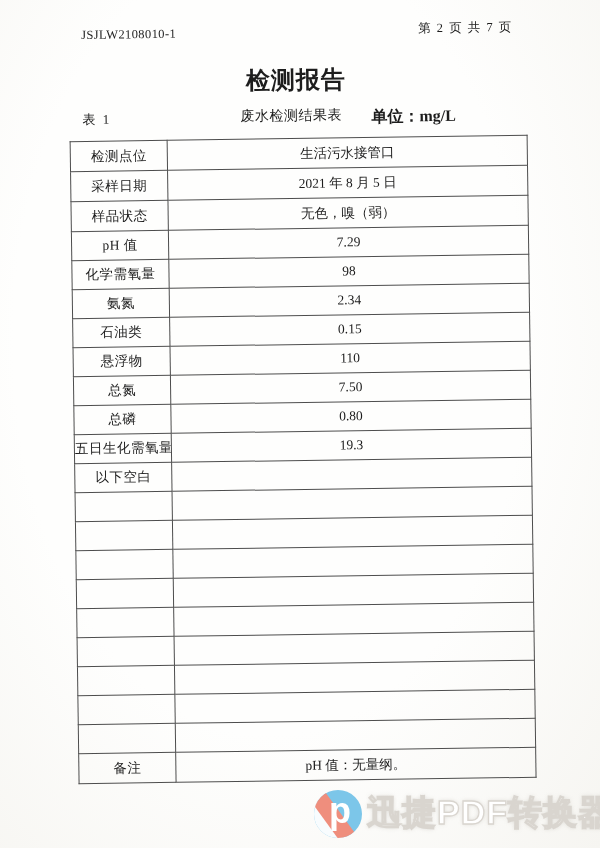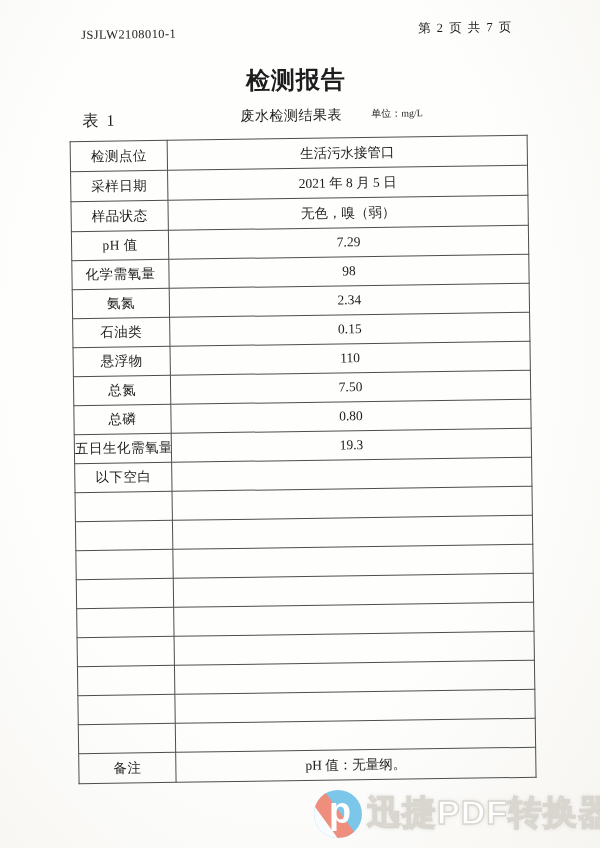--- a/index.html
+++ b/index.html
@@ -22,29 +22,30 @@
     position: absolute; left: 423px; top: 22px;
     font-size: 12.5px; letter-spacing: 1.5px;
   }
   .doc-title {
     position: absolute; left: 0; right: 0; top: 64px;
     text-align: center; font-size: 24px; font-weight: 600;
     letter-spacing: 1px;
   }
   .caption-tableno {
     position: absolute; left: 86px; top: 108px;
-    font-size: 16px; letter-spacing: 2px; font-family: Liberation Serif, serif;
+    font-size: 13px; letter-spacing: 2px; font-family: Liberation Serif, serif;
   }
   .caption-title {
     position: absolute; left: 0; right: 10px; top: 107px;
     text-align: center; font-size: 14px; letter-spacing: 0.5px;
   }
   .caption-unit {
     position: absolute; left: 375px; top: 108px;
-    font-size: 10px;
+    font-size: 16px;
+    font-weight: bold;
   }
   table.results {
     position: absolute; left: 73px; top: 138px;
     width: 458px; table-layout: fixed;
     border-collapse: collapse;
     border: 1.5px solid #3e3e3e;
   }
   table.results td {
     border: 1px solid #4d4d4d;
     padding: 0; font-size: 13.5px; text-align: center;

